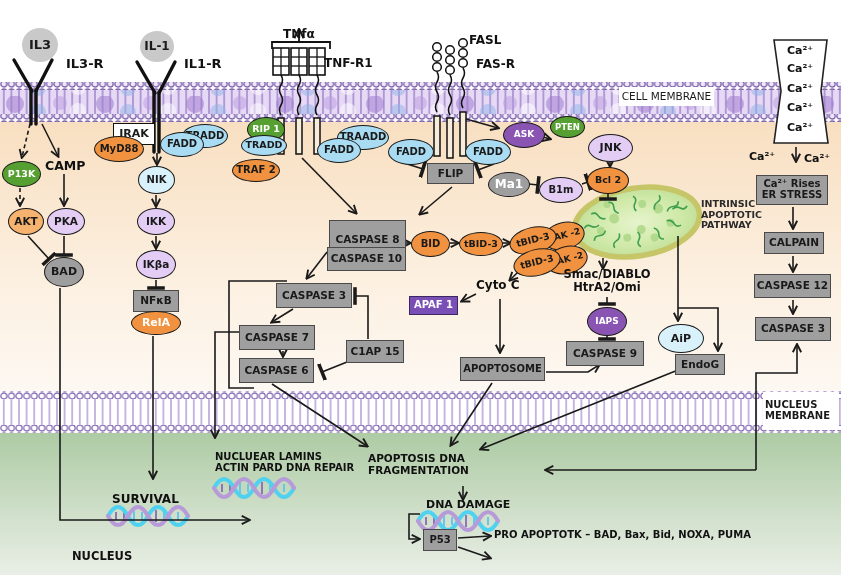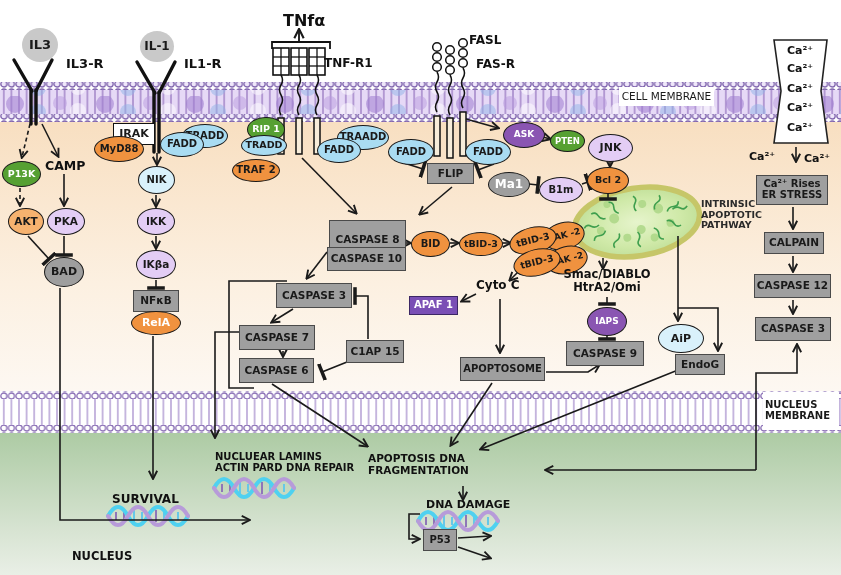--- a/index.html
+++ b/index.html
@@ -245,21 +245,21 @@
     <line x1="458" y1="547" x2="490" y2="558" marker-end="url(#ah)"></line>
     <path d="M797,345 V373 H756 V470" marker-start="url(#ah)"></path>
     <path d="M756,470 H546" marker-end="url(#ah)"></path>
     <line x1="796" y1="147" x2="796" y2="161" marker-end="url(#ah)"></line>
     <line x1="793" y1="207" x2="793" y2="228" marker-end="url(#ah)"></line>
     <line x1="793" y1="256" x2="793" y2="271" marker-end="url(#ah)"></line>
     <line x1="793" y1="300" x2="793" y2="313" marker-end="url(#ah)"></line>
   </g>
 </svg>
 
-<div class="t" style="left:283px;top:12px;font-size:16px">TNfα</div>
+<div class="t" style="left:283px;top:28px;font-size:12px">TNfα</div>
 <div class="t" style="left:66px;top:57px;font-size:13px">IL3-R</div>
 <div class="t" style="left:184px;top:57px;font-size:13px">IL1-R</div>
 <div class="t" style="left:324px;top:57px;font-size:12px">TNF-R1</div>
 <div class="t" style="left:469px;top:34px;font-size:12px">FASL</div>
 <div class="t" style="left:476px;top:58px;font-size:12px">FAS-R</div>
 
 <div class="n" style="left:619px;top:87px;width:95px;height:19px;background:#fff;font-weight:normal;font-size:10.5px">CELL MEMBRANE</div>
 
 <div class="t" style="left:776px;top:45px;width:48px;text-align:center;font-size:11px">Ca²⁺</div>
 <div class="t" style="left:776px;top:63px;width:48px;text-align:center;font-size:11px">Ca²⁺</div>
@@ -278,21 +278,21 @@
 <div class="n e lblue" style="left:160px;top:132px;width:44px;height:25px">FADD</div>
 <div class="n e green" style="left:247px;top:117px;width:38px;height:25px;font-size:9.5px">RIP 1</div>
 <div class="n e lblue" style="left:241px;top:135px;width:46px;height:21px;font-size:9.5px">TRADD</div>
 <div class="n e orange" style="left:232px;top:159px;width:48px;height:23px">TRAF 2</div>
 <div class="n e lblue" style="left:337px;top:125px;width:52px;height:25px">TRAADD</div>
 <div class="n e lblue" style="left:317px;top:138px;width:44px;height:25px">FADD</div>
 <div class="n e lblue" style="left:388px;top:139px;width:46px;height:26px">FADD</div>
 <div class="n e lblue" style="left:465px;top:139px;width:46px;height:26px">FADD</div>
 <div class="n b" style="left:427px;top:163px;width:47px;height:21px">FLIP</div>
 <div class="n e purp" style="left:503px;top:122px;width:42px;height:26px;font-size:9px">ASK</div>
-<div class="n e green" style="left:550px;top:130px;width:35px;height:22px;font-size:8.5px">PTEN</div>
+<div class="n e green" style="left:550px;top:116px;width:35px;height:22px;font-size:8.5px">PTEN</div>
 <div class="n e lav" style="left:588px;top:134px;width:45px;height:28px;font-size:11px">JNK</div>
 <div class="n e gray wt" style="left:488px;top:172px;width:42px;height:25px;font-size:12px">Ma1</div>
 <div class="n e lav" style="left:539px;top:177px;width:44px;height:26px">B1m</div>
 <div class="n e orange" style="left:587px;top:167px;width:42px;height:27px;font-size:9.5px">Bcl 2</div>
 
 <div class="n e green" style="left:2px;top:161px;width:39px;height:26px;font-size:9.5px">P13K</div>
 <div class="t" style="left:45px;top:159px;font-size:12.5px">CAMP</div>
 <div class="n e lorange" style="left:8px;top:208px;width:36px;height:27px;font-size:10.5px">AKT</div>
 <div class="n e lav" style="left:47px;top:208px;width:38px;height:27px;font-size:10.5px">PKA</div>
 <div class="n e gray" style="left:44px;top:257px;width:40px;height:30px;font-size:11px">BAD</div>
@@ -350,14 +350,15 @@
   <span>ACTIN PARD DNA REPAIR</span>
 </div>
 <div class="t" style="left:112px;top:493px;font-size:12px">SURVIVAL</div>
 <div class="t" style="left:72px;top:550px;font-size:11.5px">NUCLEUS</div>
 <div class="t blk" style="left:368px;top:453px;font-size:10.5px">
   <span>APOPTOSIS DNA</span>
   <span>FRAGMENTATION</span>
 </div>
 <div class="t" style="left:426px;top:499px;font-size:11px">DNA DAMAGE</div>
 <div class="n b" style="left:423px;top:529px;width:34px;height:22px;font-size:10px">P53</div>
+<div class="t" style="left:494px;top:529px;font-size:10px">PRO APOPTOTK – BAD, Bax, Bid, NOXA, PUMA</div>
 
 </div>
 
 </body></html>

